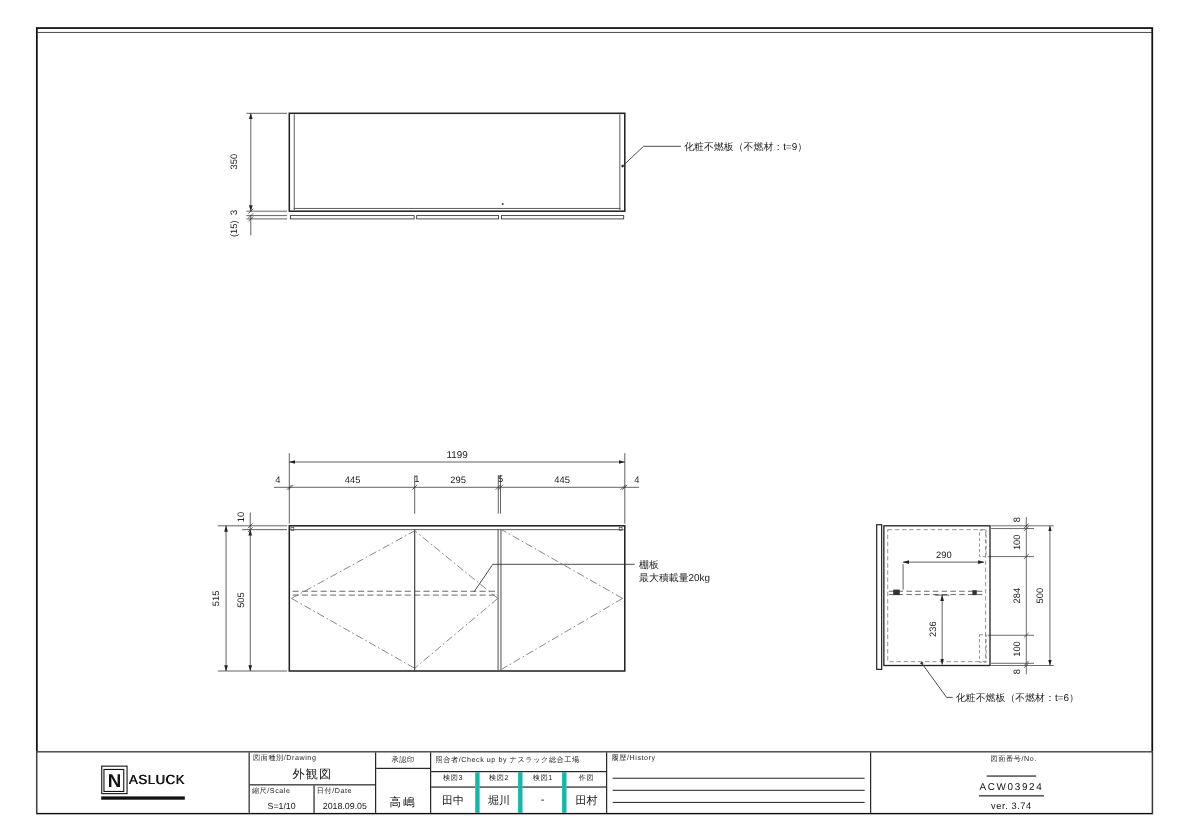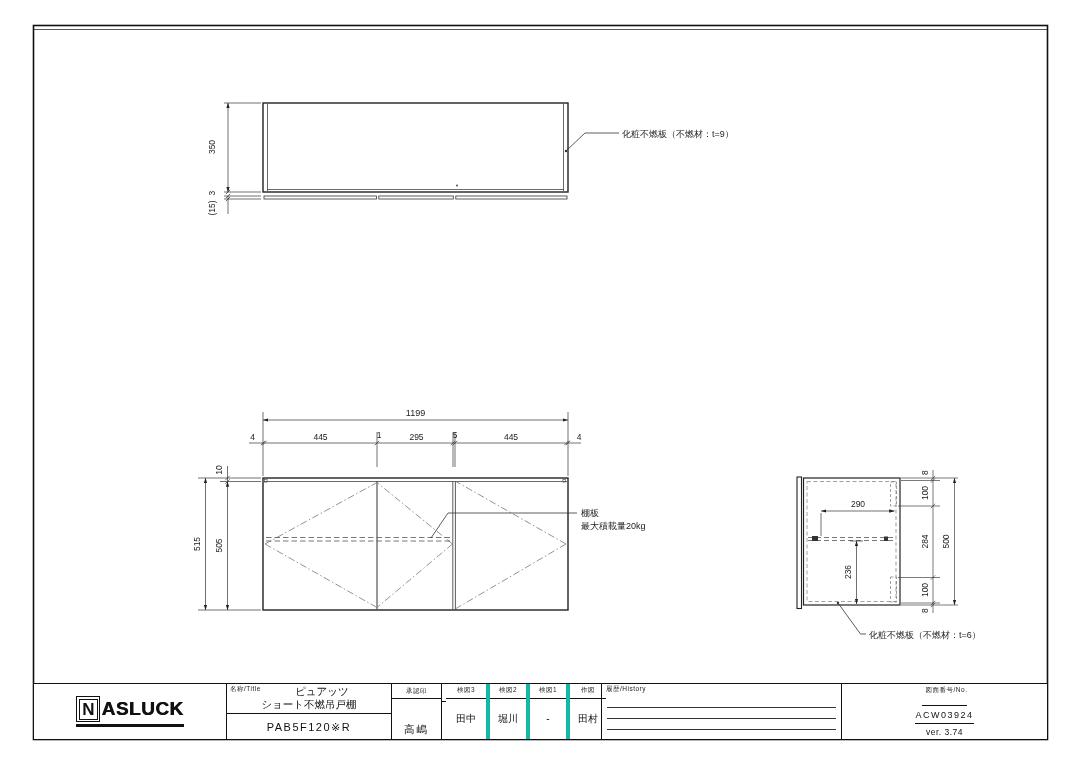--- a/index.html
+++ b/index.html
@@ -13,21 +13,21 @@
   .cell{position:relative;box-sizing:border-box;border-left:1px solid #111;height:100%;}
   .cell:first-child{border-left:none;}
   .tiny{font-size:6.5px;letter-spacing:0.5px;color:#222;white-space:nowrap;}
 
   .logo-cell{width:192px;display:flex;align-items:center;justify-content:center;}
   .logo{display:inline-block;text-align:center;}
   .logo-row{display:flex;align-items:center;}
   .nbox-outer{border:1.6px solid #111;padding:1.5px;display:inline-flex;}
   .nbox{border:1.6px solid #111;width:17px;height:19px;display:flex;align-items:center;justify-content:center;
         font-weight:bold;font-size:17px;line-height:1;}
-  .logo-rest{font-weight:bold;font-size:19px;letter-spacing:0.5px;margin-left:1px;
+  .logo-rest{font-weight:normal;font-size:12px;letter-spacing:0.5px;margin-left:1px;
              text-shadow:0.6px 0 #111;}
   .logo-underline{display:block;height:2.2px;background:#111;margin-top:2px;}
 
   .title-cell{width:165px;}
   .t-top{height:29px;border-bottom:1px solid #111;position:relative;}
   .t-label{position:absolute;top:1px;left:3px;}
   .t-line1{position:absolute;top:1px;left:0;width:100%;text-align:center;font-size:10.5px;padding-left:26px;box-sizing:border-box;}
   .t-line2{position:absolute;top:14px;left:0;width:100%;text-align:center;font-size:10.5px;}
   .t-bottom{height:26px;display:flex;align-items:center;justify-content:center;font-size:11px;letter-spacing:1.5px;}
 
@@ -38,21 +38,21 @@
   .d-bottom{height:26px;display:flex;}
   .d-scale{width:58px;border-right:1px solid #111;position:relative;}
   .d-date{flex:1;position:relative;}
   .d-sub-label{position:absolute;top:1px;left:2px;}
   .d-sub-val{position:absolute;bottom:3px;left:0;width:100%;text-align:center;font-size:8px;}
 
   .approval-cell{width:50px;display:flex;flex-direction:column;gap:21px;}
   .a-top{height:14px;border-bottom:1px solid #111;display:flex;align-items:center;justify-content:center;}
   .a-name{flex:1;display:flex;align-items:center;justify-content:center;font-size:10.5px;letter-spacing:2px;}
 
-  .check-cell{width:160px;display:flex;flex-direction:row;}
+  .check-cell{width:160px;display:flex;flex-direction:column;}
   .c-top{height:14px;border-bottom:1px solid #111;padding:2.5px 0 0 4px;overflow:hidden;}
   .c-cols{flex:1;display:flex;}
   .c-col{width:40px;border-left:4px solid #14b8a6;display:flex;flex-direction:column;box-sizing:border-box;}
   .c-col:first-child{border-left:none;}
   .c-h{height:12px;border-bottom:1px solid #111;text-align:center;padding-top:1.5px;}
   .c-n{flex:1;display:flex;align-items:center;justify-content:center;font-size:10px;}
 
   .history-cell{width:240px;}
   .h-label{position:absolute;top:1px;left:4px;}
   .h-line{position:absolute;left:5px;right:5px;border-top:1px solid #333;}
@@ -238,29 +238,37 @@
       <span class="logo-row">
         <span class="nbox-outer">
             <span class="nbox">N</span>
           </span>
         <span class="logo-rest">ASLUCK</span>
       </span>
       <span class="logo-underline"></span>
     </div>
   </div>
 
-  <div class="cell title-cell">
-    <div class="t-top">
-      <span class="tiny t-label">名称/Title</span>
-      <div class="t-line1">ピュアッツ</div>
-      <div class="t-line2">ショート不燃吊戸棚</div>
+
+  <div class="cell drawing-cell">
+    <div class="d-top">
+      <span class="tiny d-label">図面種別/Drawing</span>
+      <div class="d-type">外観図</div>
     </div>
-    <div class="t-bottom">PAB5F120※R</div>
-  </div>
-
+    <div class="d-bottom">
+      <div class="d-scale">
+        <span class="tiny d-sub-label">縮尺/Scale</span>
+        <div class="d-sub-val">S=1/10</div>
+      </div>
+      <div class="d-date">
+        <span class="tiny d-sub-label">日付/Date</span>
+        <div class="d-sub-val">2018.09.05</div>
+      </div>
+    </div>
+  </div>
 
   <div class="cell approval-cell">
     <div class="a-top tiny">承認印</div>
     <div class="a-name">高嶋</div>
   </div>
 
   <div class="cell check-cell">
     <div class="c-top tiny">照合者/Check up by ナスラック総合工場</div>
     <div class="c-cols">
       <div class="c-col">

